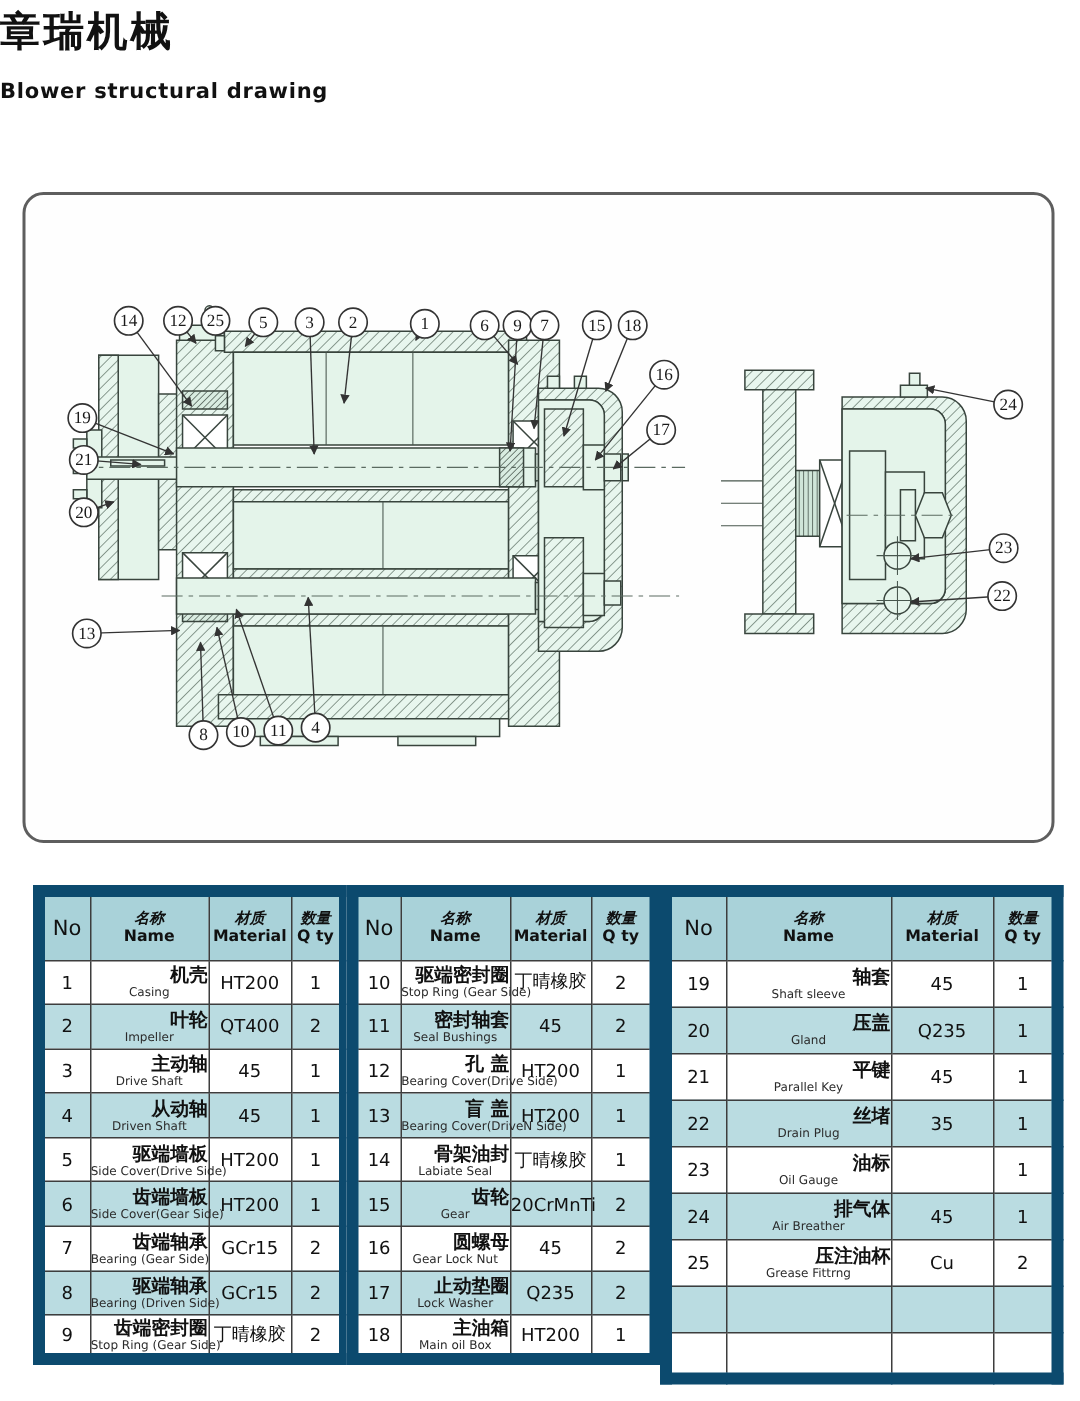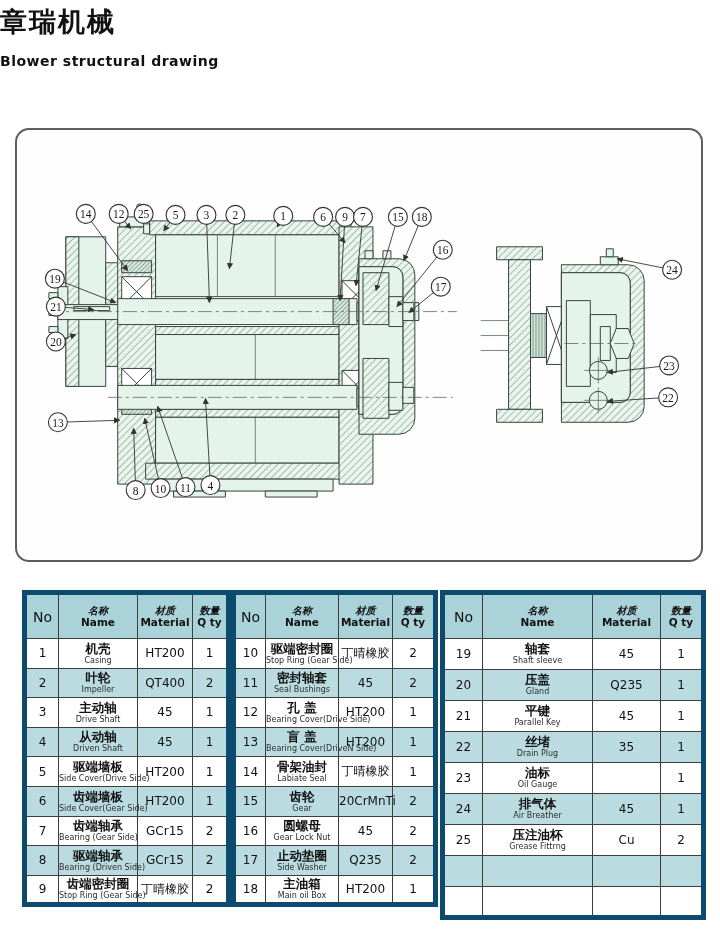--- a/index.html
+++ b/index.html
@@ -24,36 +24,36 @@
   .thin{stroke:#47564d;stroke-width:.7;fill:none;}
   #callout-lines line{stroke:#333;stroke-width:.9;}
   #callout-circles circle{fill:#fff;stroke:#333;stroke-width:1.1;}
   #callout-circles text{
     font-family:"Liberation Serif","DejaVu Serif",serif;
     font-size:11.5px;fill:#1a1a1a;text-anchor:middle;dominant-baseline:central;
   }
   
   table.parts{
     position:absolute;border-collapse:collapse;table-layout:fixed;background:#fff;
-    border:5px solid #0c4a6e;
+    border:8px solid #0c4a6e;
   }
   #table1{left:22px;top:590px;width:204px;}
   #table2{left:231px;top:590px;width:202px;}
   #table3{left:440px;top:590px;width:261px;}
   table.parts th,table.parts td{
     border:1px solid #3d3d3d;padding:0;text-align:center;vertical-align:middle;overflow:visible;
   }
   table.parts thead tr{height:46px;background:var(--hdr,#a9d2d9);}
   #table1 tbody tr,#table2 tbody tr{height:29.6px;}
   #table3 tbody tr{height:31px;}
   tr.shaded{background:var(--shade,#badce1);}
   .hno{font-size:14px;font-weight:normal;}
   .hzh{font-size:10px;font-weight:bold;line-height:1.15;font-style:italic;}
   .hen{font-size:10.5px;font-weight:bold;line-height:1.15;}
-  .zh{font-size:12.5px;font-weight:bold;line-height:1.12;white-space:nowrap;}
+  .zh{font-size:12.5px;font-weight:bold;line-height:1.12;white-space:nowrap;text-align:right;}
   .en{font-size:8px;color:#2b2b2b;line-height:1.15;white-space:nowrap;}
   .pno,.pmat,.pqty{font-size:12px;white-space:nowrap;}
 </style>
 </head>
 <body>
 
 <header class="titleblock">
   <div class="t-company">章瑞机械</div>
   <div class="t-en">Blower structural drawing</div>
 </header>
@@ -506,21 +506,21 @@
          <div class="zh">圆螺母</div>
          <div class="en">Gear Lock Nut</div>
         </td>
        <td class="pmat">45</td>
        <td class="pqty">2</td>
       </tr>
       <tr class="shaded">
         <td class="pno">17</td>
        <td>
          <div class="zh">止动垫圈</div>
-         <div class="en">Side Washer</div>
+         <div class="en">Lock Washer</div>
         </td>
        <td class="pmat">Q235</td>
        <td class="pqty">2</td>
       </tr>
       <tr>
         <td class="pno">18</td>
        <td>
          <div class="zh">主油箱</div>
          <div class="en">Main oil Box</div>
         </td>

